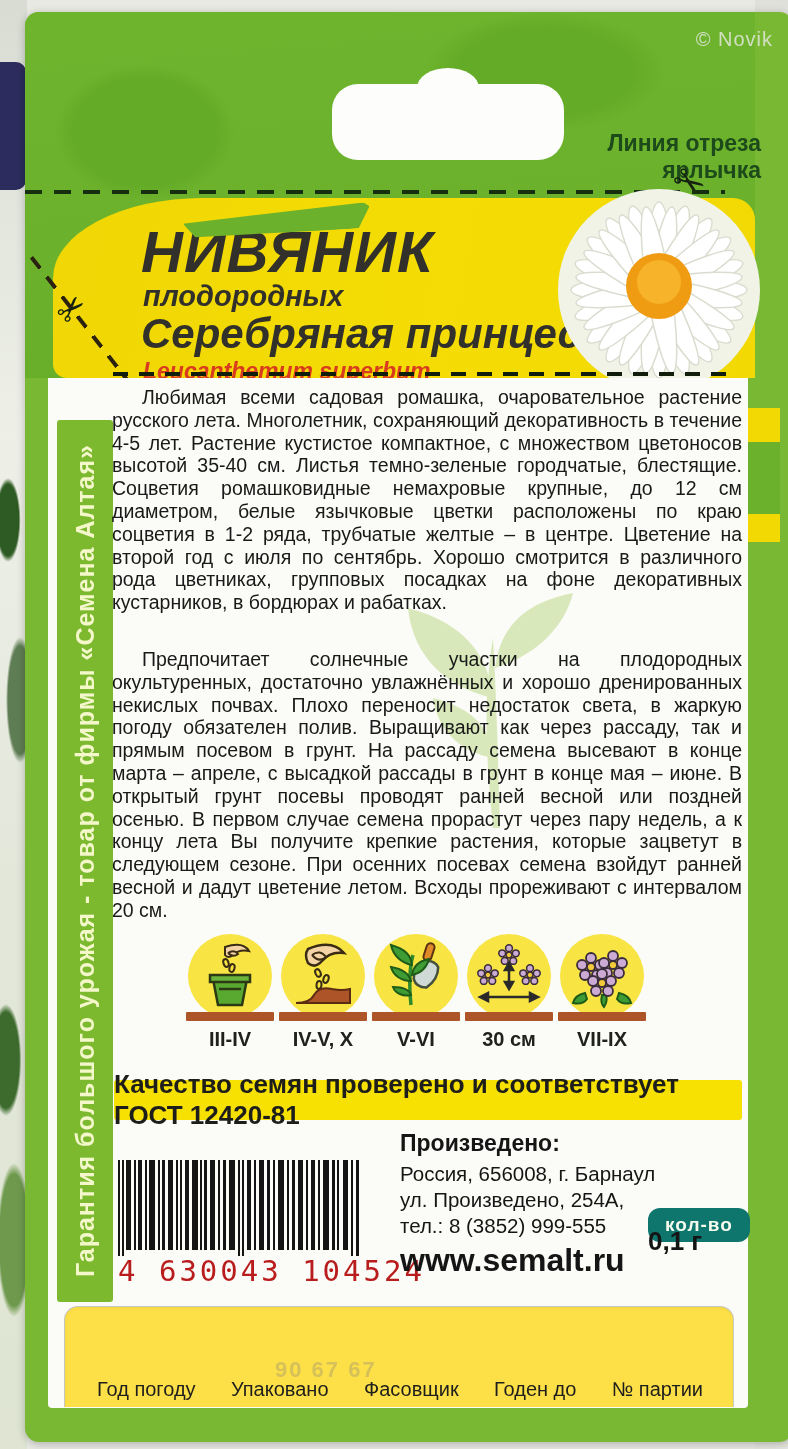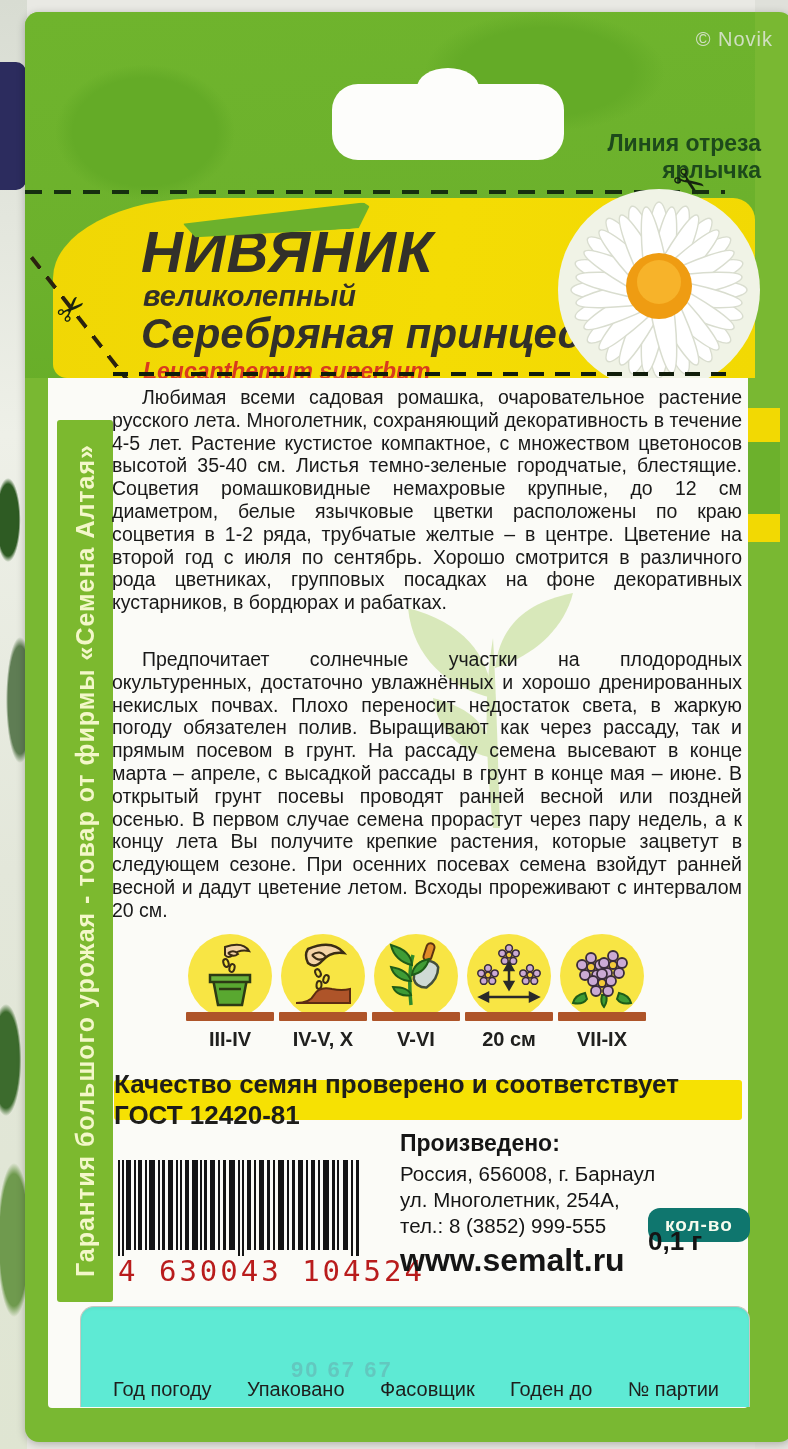--- a/index.html
+++ b/index.html
@@ -129,22 +129,22 @@
   .producer-site{font-size:32px;font-weight:bold;margin-top:3px;}
   .qty-badge{
     left:600px;top:830px;width:102px;height:34px;background:#0f766e;border-radius:12px;
     display:flex;align-items:center;justify-content:center;
     color:#f6fbee;font-size:19px;font-weight:600;letter-spacing:1px;
   }
   .qty-value{left:600px;top:848px;width:102px;text-align:left;font-size:26px;font-weight:bold;color:#141414;}
 
   
   .stamp{
-    left:32px;top:928px;width:668px;height:100px;
-    background:#5eead4;border:1px solid #c7c7c0;border-bottom:none;
+    left:16px;top:928px;width:668px;height:100px;
+    background:#fde047;border:1px solid #c7c7c0;border-bottom:none;
     border-radius:14px 14px 0 0;
     box-shadow:inset 0 2px 3px rgba(0,0,0,.04);
   }
   .stamp-faint{left:210px;top:50px;font-size:22px;font-weight:bold;color:rgba(110,110,135,.28);letter-spacing:2px;}
   .stamp-fields{
     position:absolute;left:0;bottom:6px;width:100%;
     display:flex;justify-content:space-between;box-sizing:border-box;padding:0 30px 0 32px;
     font-size:20px;color:#1e1e1c;
   }
 </style>
@@ -166,21 +166,21 @@
 
   <div class="abs cutline-label">
     <div>Линия отреза</div>
     <div>ярлычка</div>
   </div>
   <div class="abs scissors scissors-right">✂</div>
   <div class="abs dash-h dash-top"></div>
 
   <div class="abs title-band">
     <div class="abs t-name">НИВЯНИК</div>
-    <div class="abs t-sub">великолепный</div>
+    <div class="abs t-sub">плодородных</div>
     <div class="abs t-variety">Серебряная принцесса</div>
     <div class="abs t-latin">Leucanthemum superbum</div>
   </div>
 
   <div class="abs daisy-wrap">
     <svg width="204" height="204" viewBox="0 0 204 204">
       <circle cx="102" cy="102" r="101" fill="#f0f3e6"></circle>
       <g transform="translate(102,102)">
         <g fill="#ffffff" stroke="#d9ddcf" stroke-width="1.5">
           <g id="petals">
@@ -324,21 +324,21 @@
               <line x1="35" y1="26" x2="35" y2="44"></line>
               <path d="M35 22 l-4 7 h8 Z"></path>
                 <path d="M35 48 l-4 -7 h8 Z"></path>
               <line x1="10" y1="56" x2="60" y2="56"></line>
               <path d="M6 56 l8 -4 v8 Z"></path>
                 <path d="M64 56 l-8 -4 v8 Z"></path>
             </g>
           </svg>
         </div>
         <div class="ground"></div>
-        <div class="icon-label">20 см</div>
+        <div class="icon-label">30 см</div>
       </div>
 
       <div class="icon-item">
         <div class="icon-circle">
           <svg width="70" height="70" viewBox="0 0 70 70">
             <g fill="#3f9c35" stroke="#1e5c18" stroke-width="2">
               <path d="M18 52 q-10 2 -12 10 q10 2 14 -4 Z"></path>
               <path d="M52 52 q10 2 12 10 q-10 2 -14 -4 Z"></path>
               <path d="M35 54 q-2 8 2 12 q4 -6 2 -12 Z"></path>
             </g>
@@ -421,21 +421,21 @@
           <rect x="233" y="0" width="2" height="96"></rect>
             <rect x="238" y="0" width="3" height="96"></rect>
         </g>
       </svg>
       <div class="barcode-digits">4 630043 104524</div>
     </div>
 
     <div class="abs producer">
       <div class="producer-heading">Произведено:</div>
       <div class="producer-line">Россия, 656008, г. Барнаул</div>
-      <div class="producer-line">ул. Многолетник, 254А,</div>
+      <div class="producer-line">ул. Произведено, 254А,</div>
       <div class="producer-line">тел.: 8 (3852) 999-555</div>
       <div class="producer-site">www.semalt.ru</div>
     </div>
 
     <div class="abs qty-badge">кол-во</div>
     <div class="abs qty-value">0,1 г</div>
 
     <div class="abs stamp">
       <div class="abs stamp-faint">90 67 67</div>
       <div class="stamp-fields">

